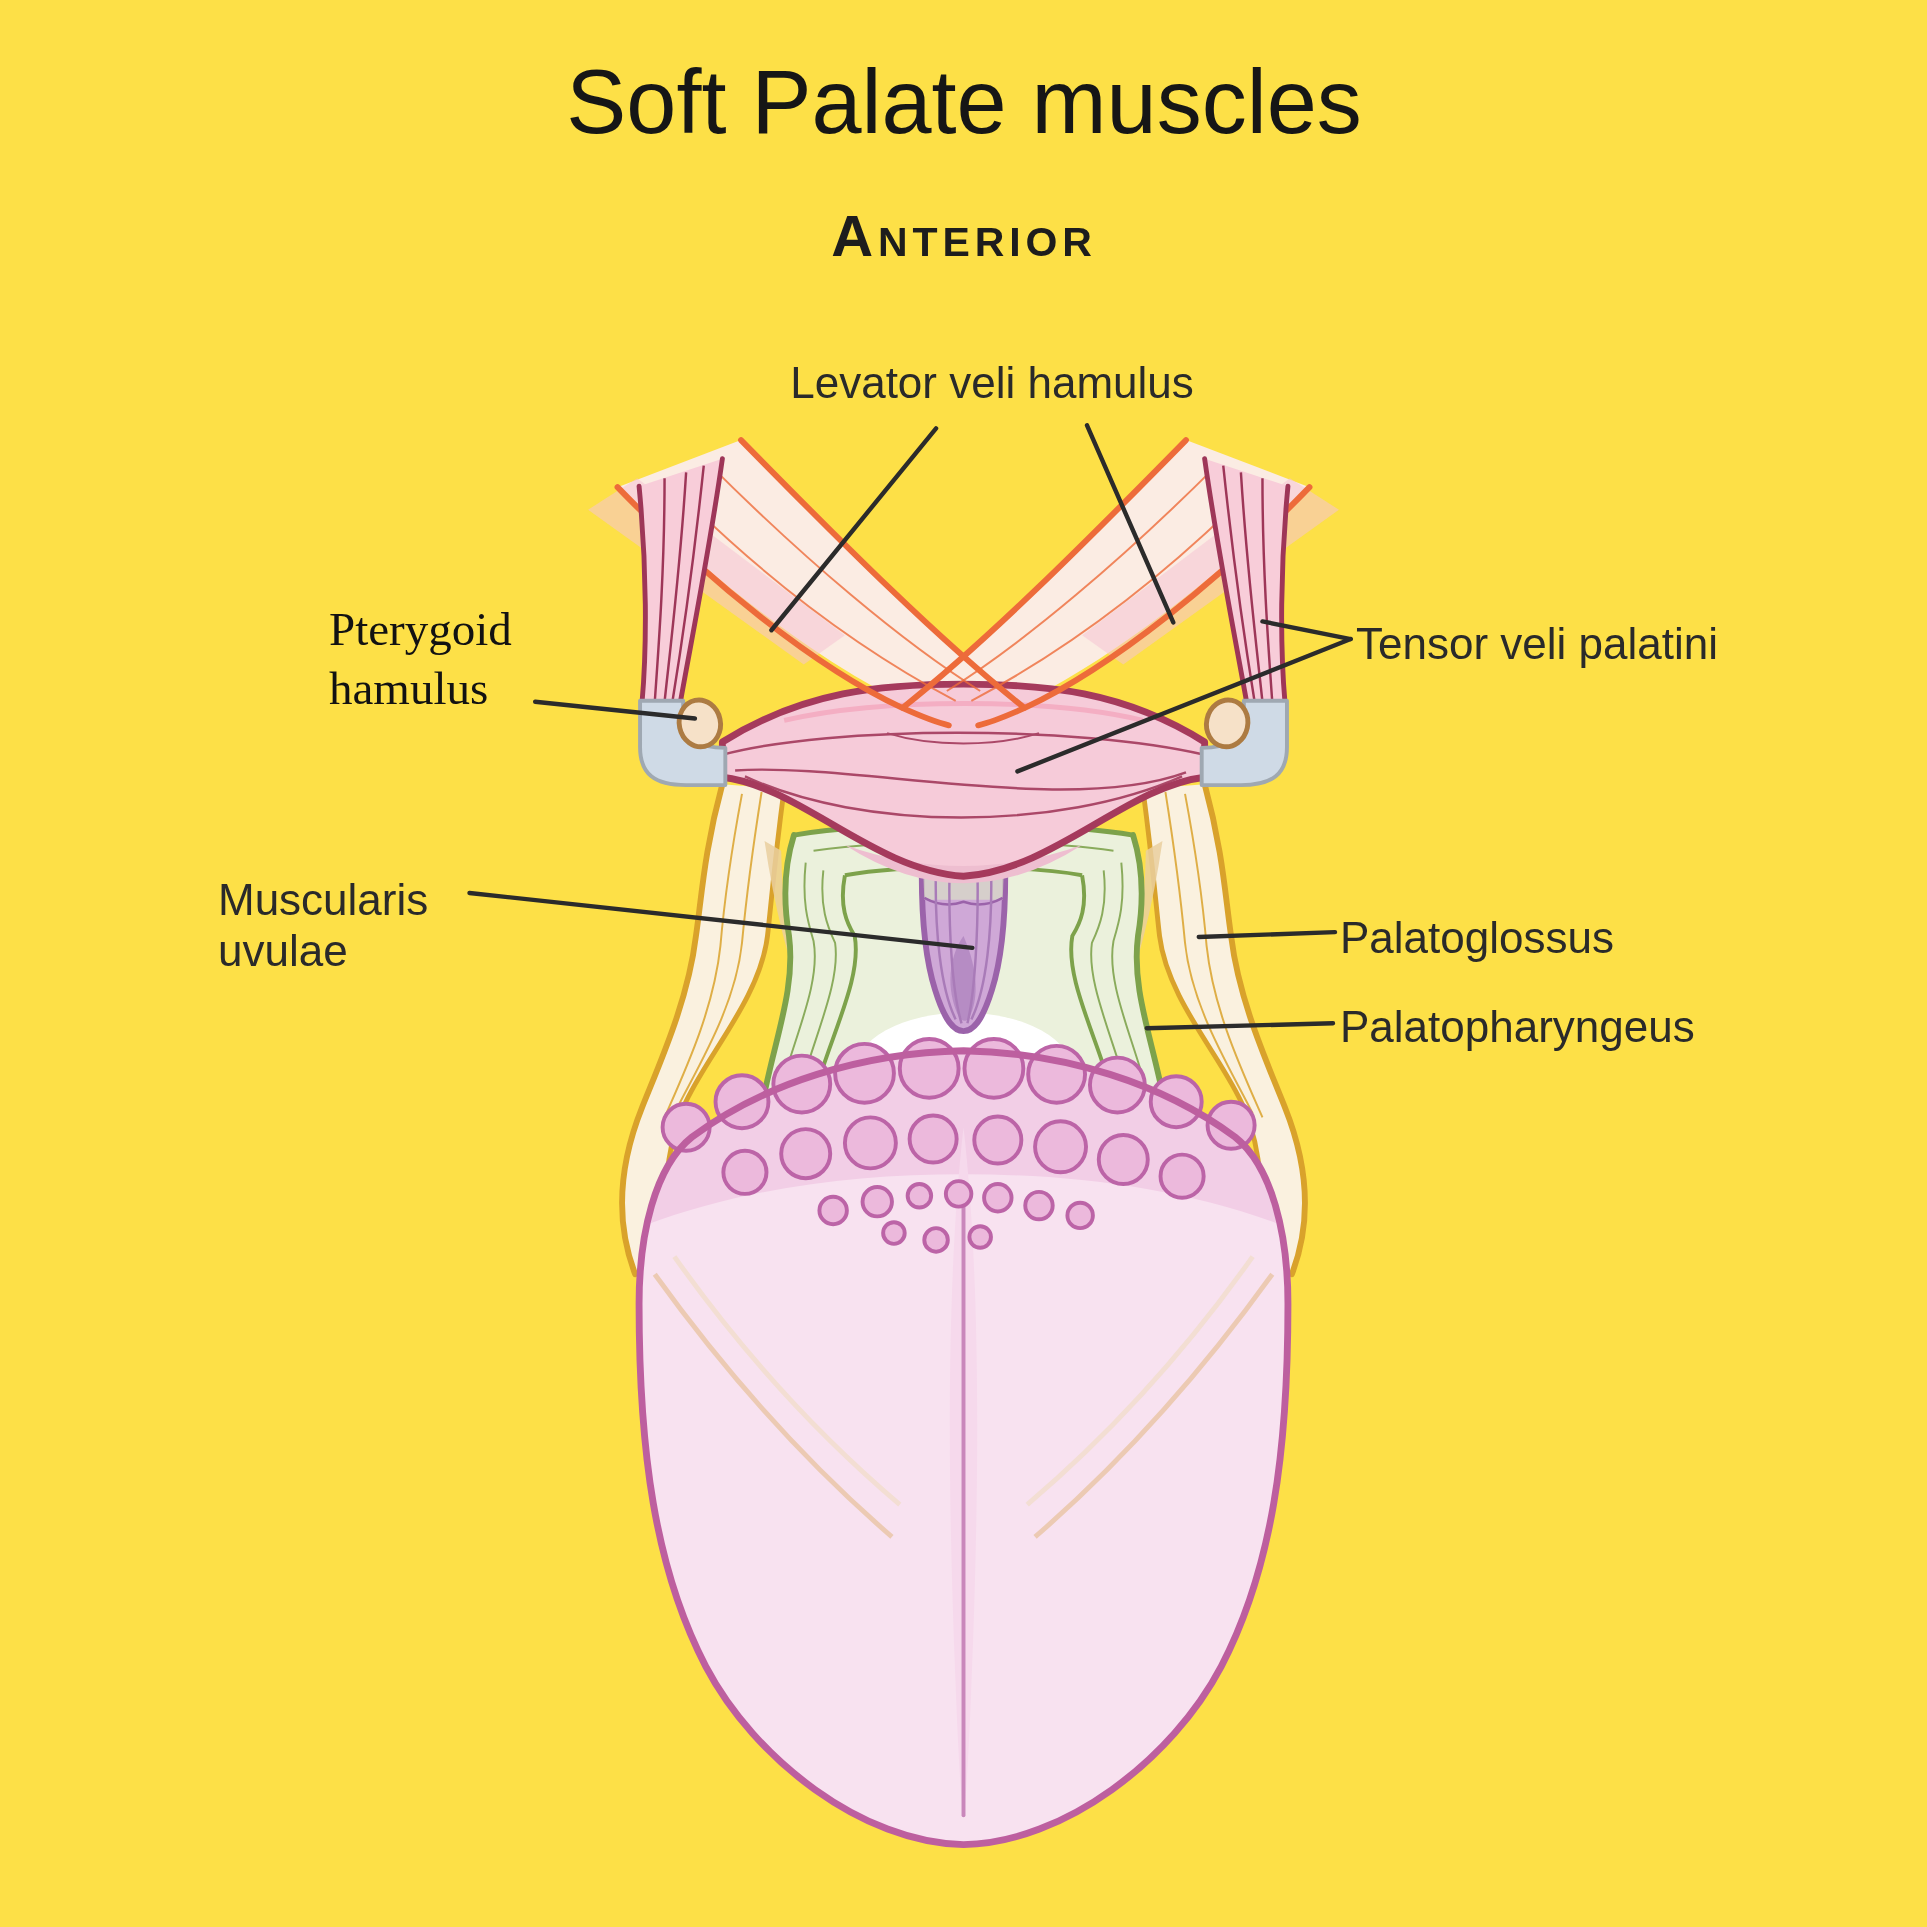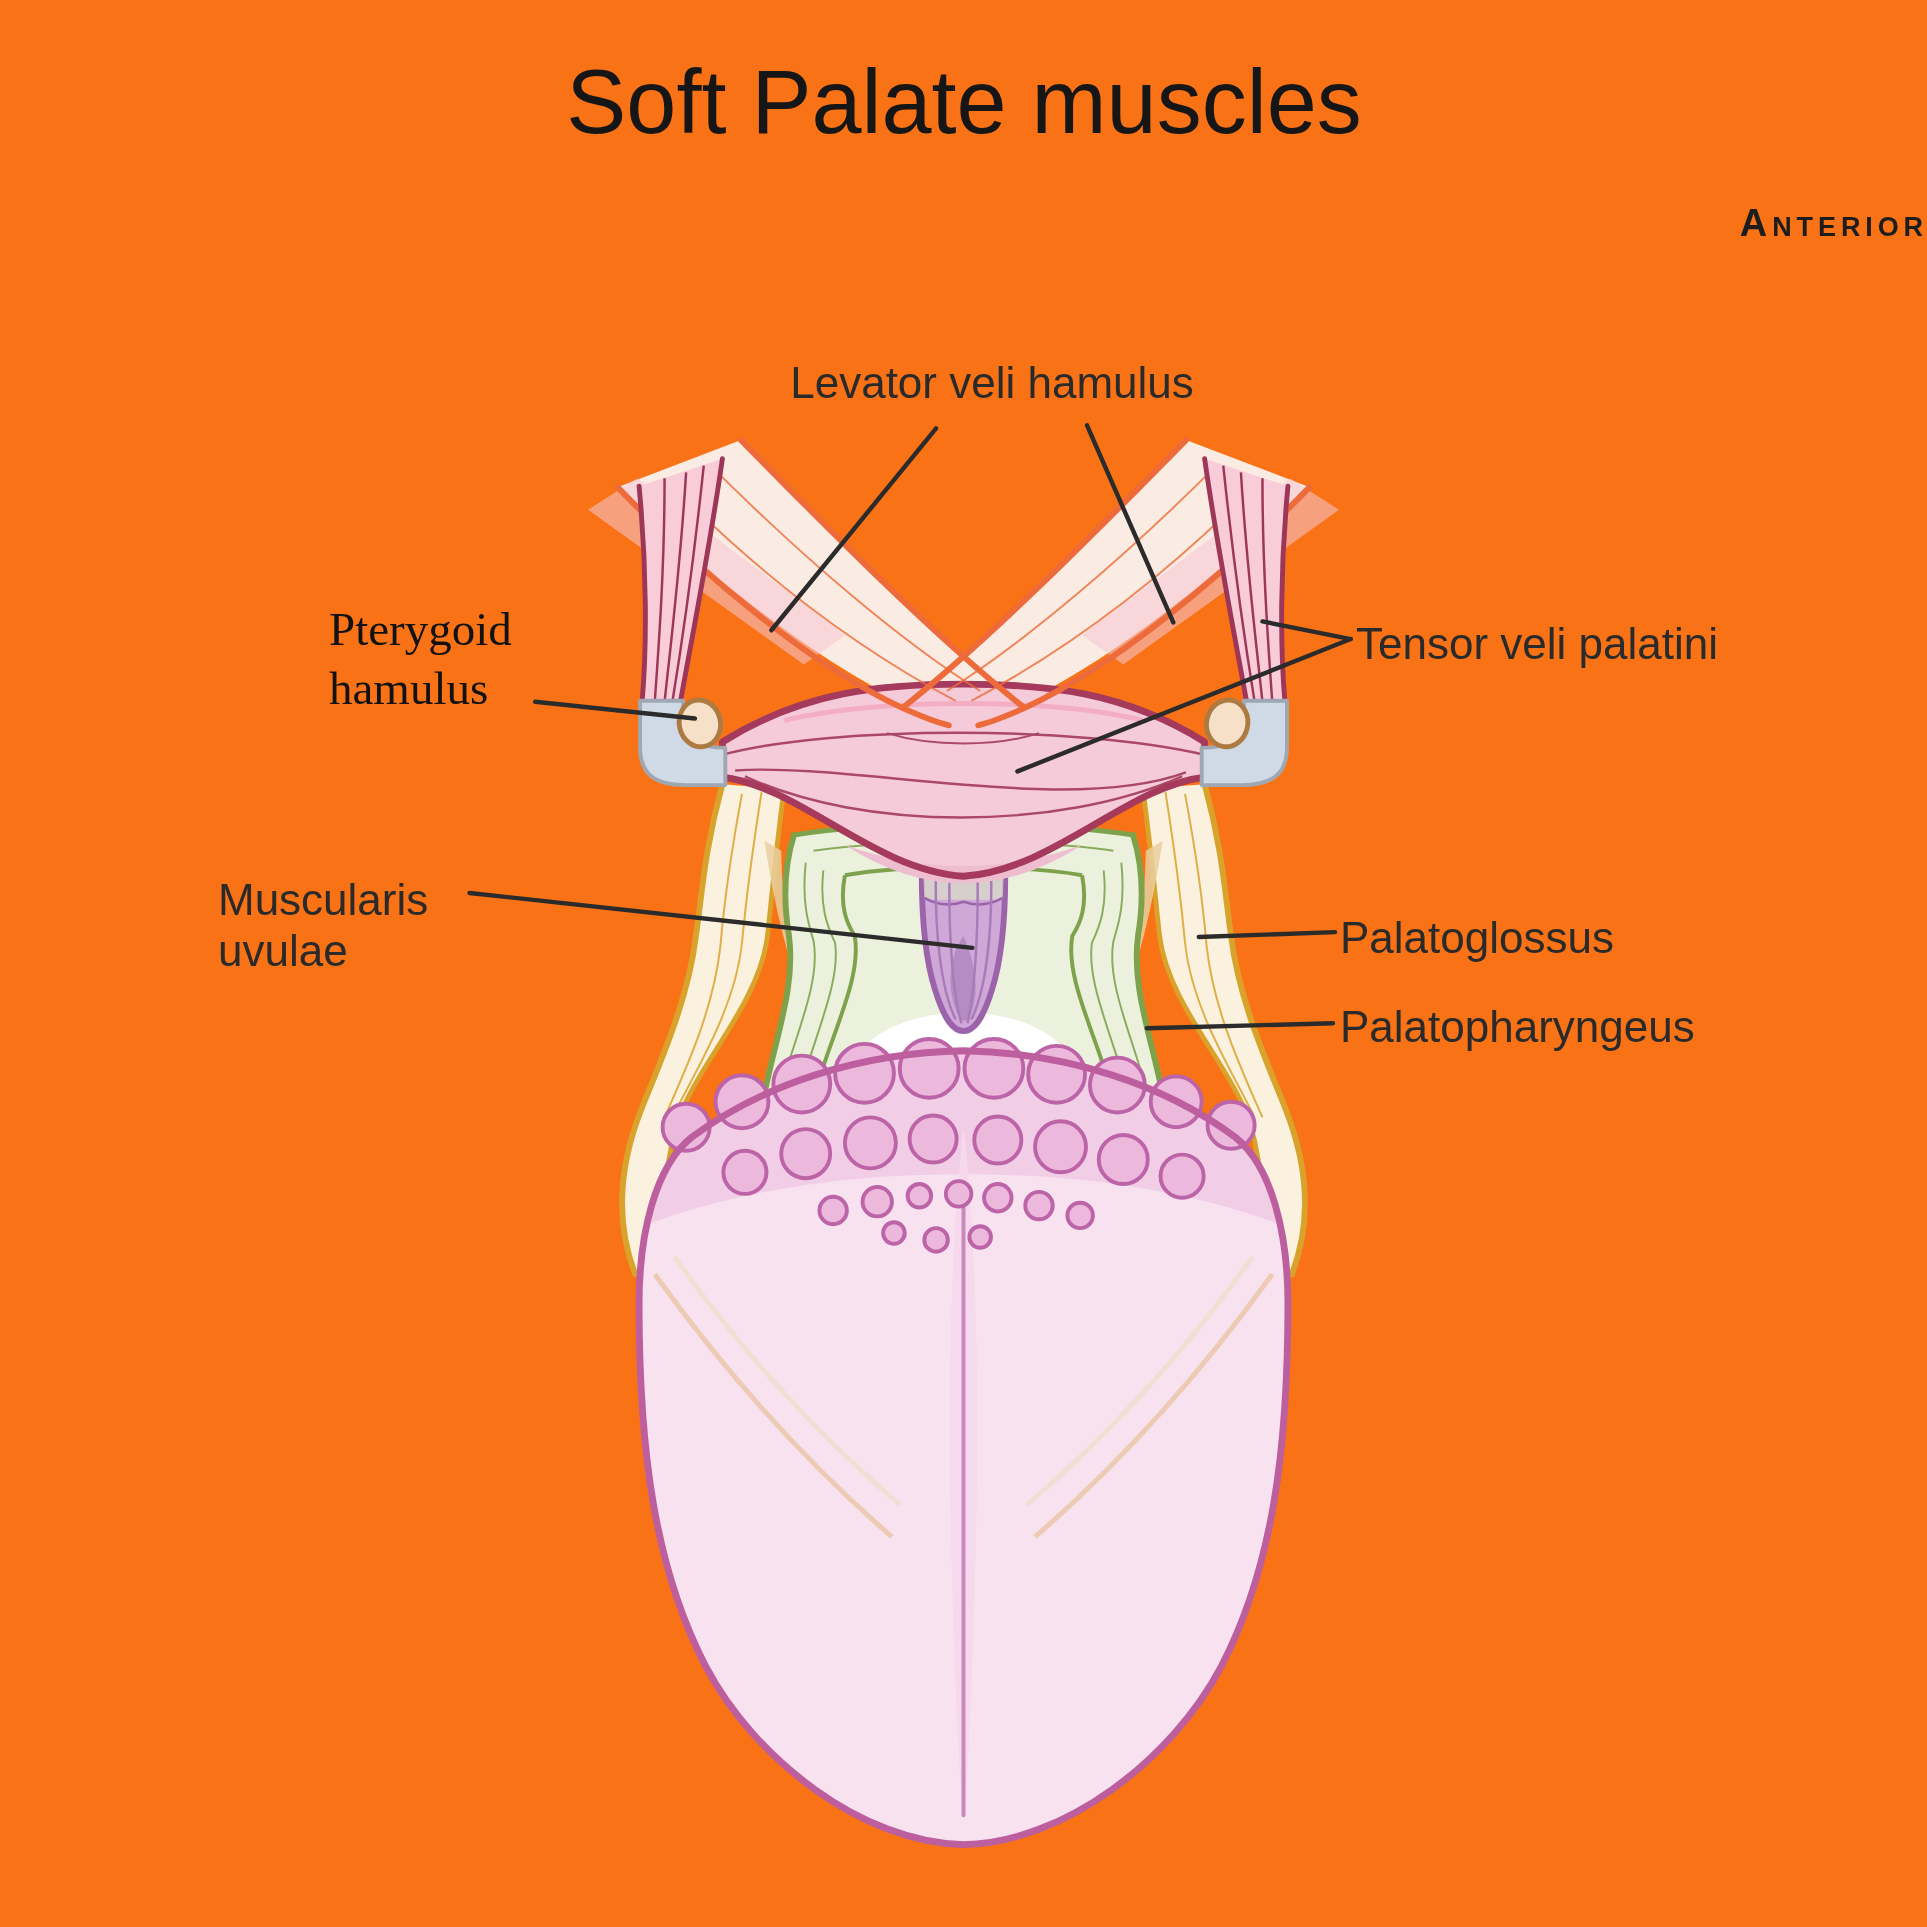--- a/index.html
+++ b/index.html
@@ -1,24 +1,24 @@
 <!DOCTYPE html>
 <html><head>
 <meta charset="utf-8">
 <style>
   html,body{margin:0;padding:0;background:#ffffff;}
-  .page{position:relative;width:1928px;height:1928px;background:#f97316;overflow:hidden;
+  .page{position:relative;width:1928px;height:1928px;background:#fde047;overflow:hidden;
         font-family:"Liberation Sans", sans-serif;}
   svg.art{position:absolute;left:0;top:0;width:1928px;height:1928px;}
   .lbl{position:absolute;color:#222222;white-space:nowrap;}
   .lbl-sans{font-family:"Liberation Sans", sans-serif;font-size:44px;line-height:51px;color:#2a2a2a;}
   .lbl-serif{font-family:"Liberation Serif", serif;font-size:47px;line-height:59px;color:#121212;}
   .title{left:0;top:51px;width:1928px;text-align:center;font-size:90px;font-weight:300;
          letter-spacing:0px;color:#161616;}
-  .anterior{left:0;top:202px;width:1928px;text-align:right;font-size:38px;font-weight:600;
+  .anterior{left:0;top:202px;width:1928px;text-align:center;font-size:58px;font-weight:600;
             font-variant:small-caps;letter-spacing:4.9px;color:#1d1d1d;}
   .lbl-levator{left:747px;top:357px;width:490px;text-align:center;}
   .lbl-tensor{left:1356px;top:618px;}
   .lbl-pterygoid{left:329px;top:600px;}
   .lbl-muscularis{left:218px;top:874px;}
   .lbl-palatoglossus{left:1340px;top:912px;}
   .lbl-palatopharyngeus{left:1340px;top:1001px;}
   .lbl-tongue{left:686px;top:1464px;width:294px;text-align:center;
               font-size:59px;color:#0e0e0e;}
 </style>

